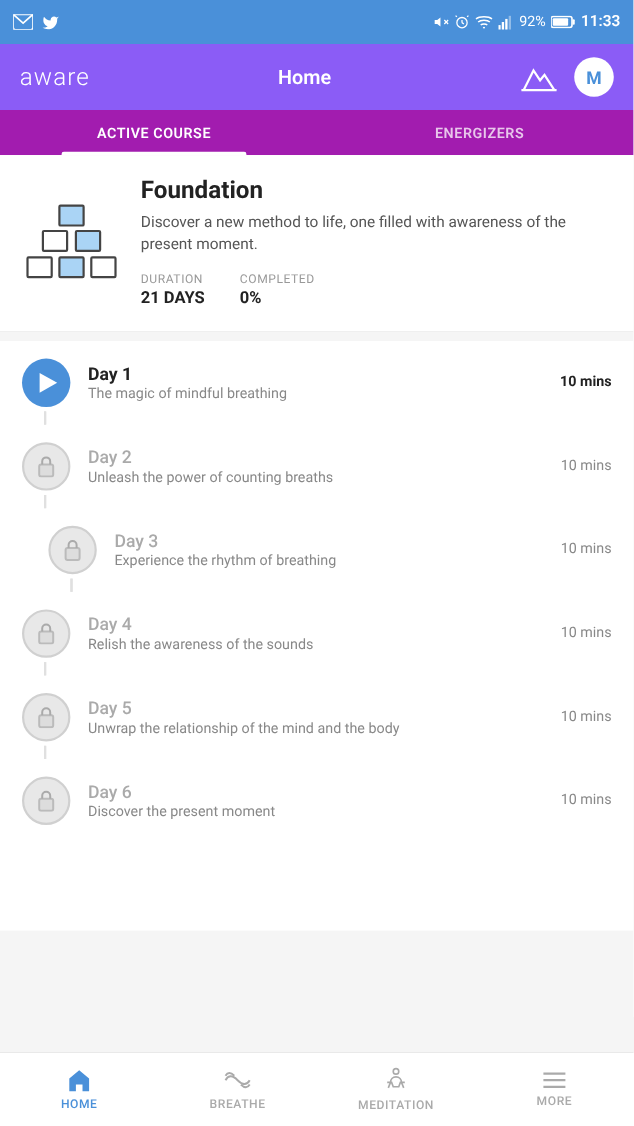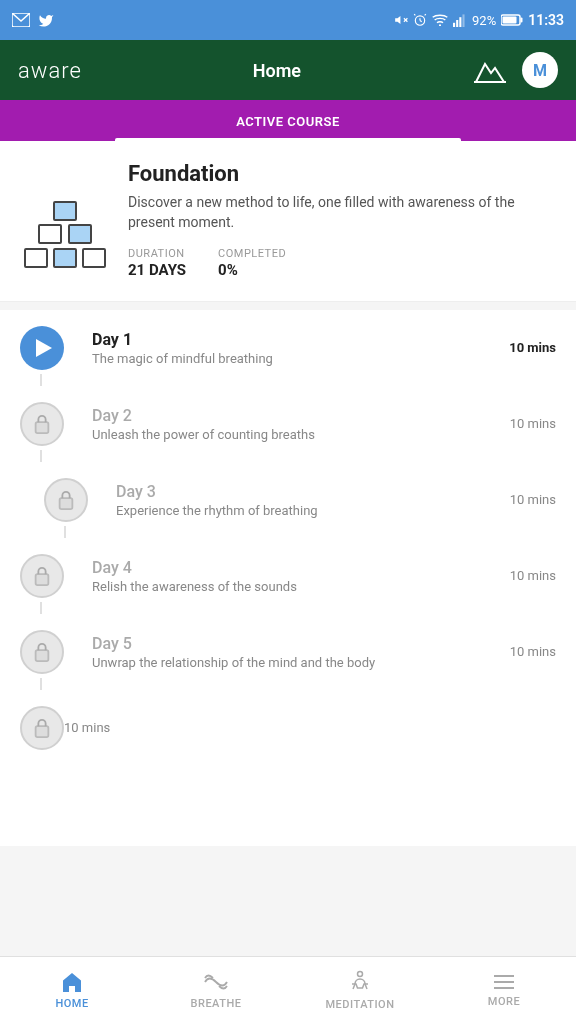--- a/index.html
+++ b/index.html
@@ -20,21 +20,21 @@
       display: flex;
       justify-content: space-between;
       padding: 0 12px;
       font-size: 13px;
     }
     .status-left { display: flex; gap: 8px; align-items: center; }
     .status-right { display: flex; align-items: center; gap: 5px; font-size: 13px; }
 
     
     .header {
-      background: #14532d;
+      background: #8b5cf6;
       color: white;
       height: 60px;
       display: flex;
       align-items: center;
       justify-content: space-between;
       padding: 0 18px;
     }
     .header-logo {
       font-size: 22px;
       font-weight: 300;
@@ -89,21 +89,21 @@
       background: white;
       border-radius: 2px 2px 0 0;
     }
 
     
     .course-card {
       background: white;
       padding: 20px 20px 22px;
       display: flex;
       gap: 18px;
-      align-items: flex-end;
+      align-items: center;
       border-bottom: 1px solid #eee;
     }
     .course-icon-wrap {
       flex-shrink: 0;
       margin-top: 4px;
     }
     .pyramid-svg { width: 90px; height: 80px; }
     .course-info { flex: 1; }
     .course-title {
       font-size: 22px;
@@ -177,21 +177,21 @@
       border-top: 9px solid transparent;
       border-bottom: 9px solid transparent;
       border-left: 16px solid white;
       margin-left: 3px;
     }
 
     .lock-icon-svg { width: 18px; height: 20px; }
 
     .day-content {
       flex: 1;
-      padding-left: 28px;
+      padding-left: 16px;
     }
     .day-title {
       font-size: 16px;
       font-weight: 700;
       color: #222;
     }
     .day-title.locked { color: #aaa; font-weight: 500; }
     .day-subtitle {
       font-size: 13px;
       color: #888;
@@ -302,20 +302,23 @@
     <div class="avatar">
       <span>M</span>
     </div>
   </div>
 </div>
 
 <div class="tabs">
   <div class="tab active">
     <span>ACTIVE COURSE</span>
   </div>
+  <div class="tab">
+    <span>ENERGIZERS</span>
+  </div>
 </div>
 
 <div class="course-card">
   <div class="course-icon-wrap">
     
     <svg class="pyramid-svg" viewBox="0 0 90 80" fill="none">
 
       <rect x="5" y="54" width="22" height="18" rx="1" stroke="#444" stroke-width="2" fill="white"></rect>
       <rect x="34" y="54" width="22" height="18" rx="1" stroke="#444" stroke-width="2" fill="#aad4f5"></rect>
       <rect x="63" y="54" width="22" height="18" rx="1" stroke="#444" stroke-width="2" fill="white"></rect>
@@ -420,20 +423,24 @@
       </div>
     <div style="position: absolute; left: 40px; top: 64px; bottom: 0px; width: 2px; background: rgb(224, 224, 224); z-index: 0;"></div>
     </div>
     <div class="day-item">
       <div class="day-item-inner">
         <div class="day-indicator locked">
           <svg class="lock-icon-svg" viewBox="0 0 18 22" fill="none" stroke="#aaa" stroke-width="2">
             <rect x="2" y="9" width="14" height="12" rx="2" fill="#ddd" stroke="#bbb"></rect>
             <path d="M5 9V6a4 4 0 0 1 8 0v3"></path>
           </svg>
+        </div>
+        <div class="day-content">
+          <div class="day-title locked">Day 6</div>
+          <div class="day-subtitle">Discover the present moment</div>
         </div>
         <div class="day-duration">10 mins</div>
       </div>
     </div>
   </div>
 
 <div class="bottom-nav">
   <div class="nav-item">
     <div class="nav-icon">
       <svg width="24" height="22" viewBox="0 0 24 22" fill="#4a90d9">

